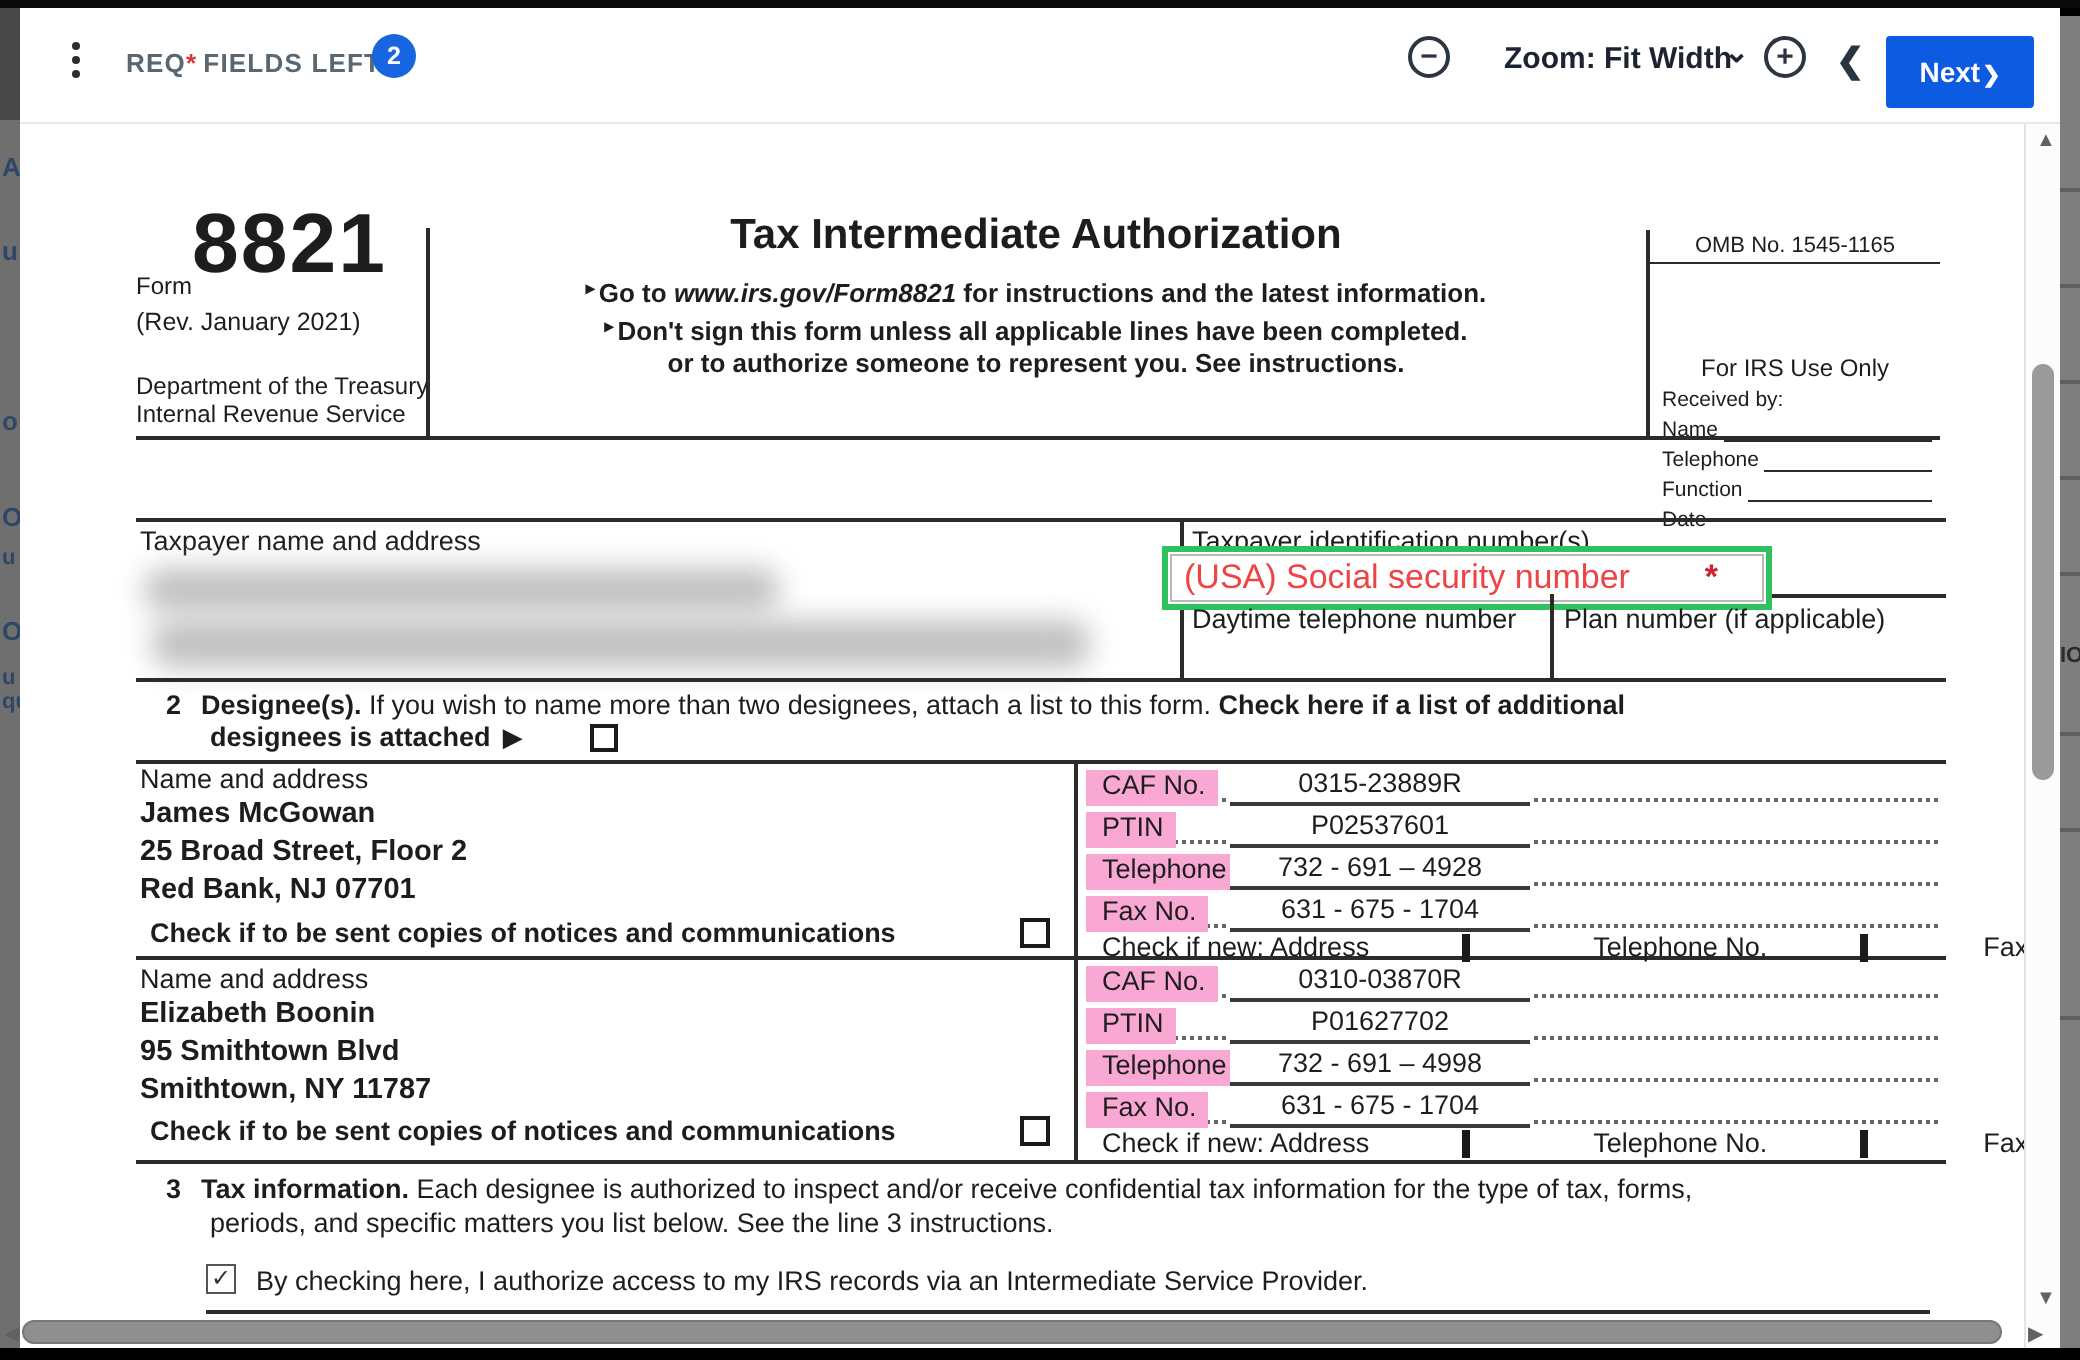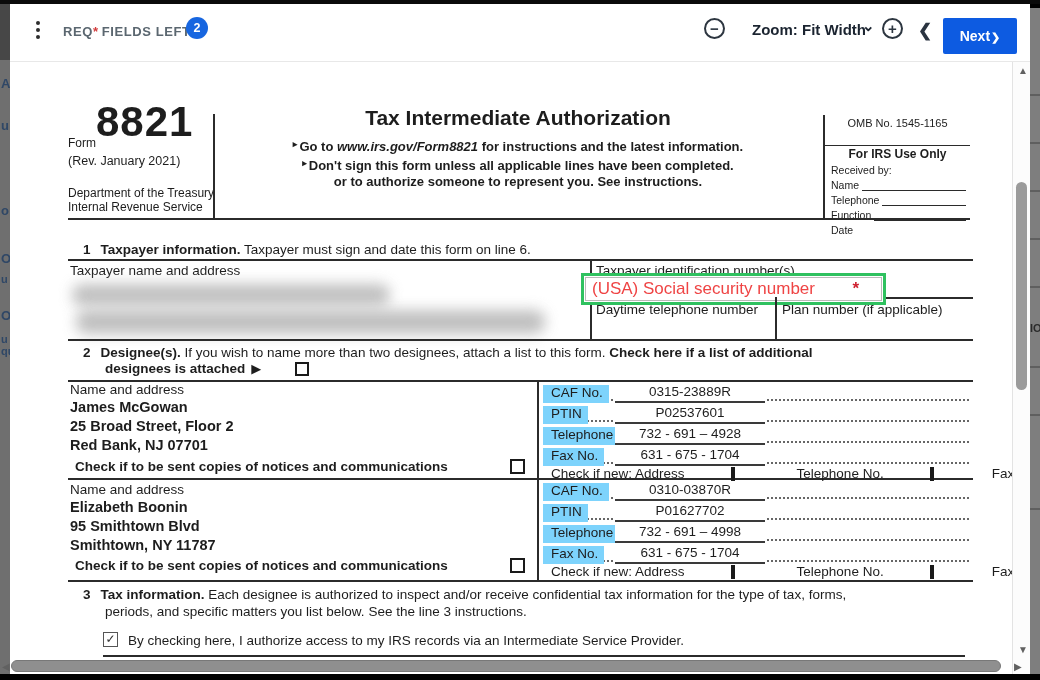--- a/index.html
+++ b/index.html
@@ -48,22 +48,22 @@
   .form-word{left:58px;top:74px;font-size:12px;}
   .form-num{left:86px;top:36px;font-size:42px;font-weight:bold;letter-spacing:1px;}
   .form-rev{left:58px;top:92px;font-size:12.5px;}
   .dept{left:58px;font-size:12px;}
   .title-block{left:208px;top:44px;width:600px;text-align:center;}
   .form-title{font-size:21px;font-weight:bold;margin:0 0 6px 0;}
   .instr{font-size:13px;font-weight:bold;line-height:16px;}
   .bullet{font-size:9px;vertical-align:4px;margin-right:2px;}
 
   .omb-box{left:813px;top:53px;width:147px;height:103px;border-left:2px solid #2b2b2b;font-size:10.5px;}
-  .omb-num{text-align:center;font-size:11px;padding-top:2px;border-bottom:1.5px solid #2b2b2b;padding-bottom:16px;}
-  .omb-use{text-align:center;font-size:12px;font-weight:bold;padding-top:1px;}
+  .omb-num{text-align:center;font-size:11px;padding-top:2px;border-bottom:1.5px solid #2b2b2b;padding-bottom:2px;}
+  .omb-use{text-align:center;font-size:12px;font-weight:normal;padding-top:1px;margin-top:44px;}
   .omb-row{display:flex;align-items:flex-end;padding:2.5px 4px 0 6px;height:15px;}
   .omb-row .lab{white-space:nowrap;padding-right:3px;}
   .omb-row .ln{flex:1;border-bottom:1.5px solid #2b2b2b;height:11px;}
 
   
   .sec-head{position:absolute;white-space:nowrap;}
   .sec-num{font-weight:bold;margin-right:10px;}
 
   
   .blur-blob{position:absolute;background:#b5b5b5;filter:blur(7px);border-radius:10px;opacity:.85;}
@@ -73,21 +73,21 @@
   .ssn-star{color:#cf2130;font-size:17px;font-weight:bold;padding-right:22px;}
 
   
   .cb{display:inline-block;width:14px;height:14px;border:2px solid #1a1a1a;background:#fff;vertical-align:middle;cursor:pointer;}
   .cb.checked{border:1.5px solid #555;color:#333;font-size:12px;line-height:12px;text-align:center;}
 
   
   .dcell{position:absolute;left:533px;width:430px;}
   .drow{position:relative;height:21px;}
   .dots{position:absolute;left:4px;right:4px;bottom:2px;border-bottom:2px dotted #666;}
-  .dlabel{position:absolute;left:0;top:3px;bottom:0;background:#7dd3fc;padding:0 6px 0 8px;z-index:2;white-space:nowrap;}
+  .dlabel{position:absolute;left:0;top:3px;bottom:0;background:#f9a8d4;padding:0 6px 0 8px;z-index:2;white-space:nowrap;}
   .dvalue{position:absolute;left:72px;top:2px;width:150px;text-align:center;background:#fff;z-index:2;
           border-bottom:2px solid #3a3a3a;height:19px;cursor:text;}
   .cnrow{position:relative;height:15px;display:flex;align-items:center;padding-left:8px;white-space:nowrap;gap:36px;}
   .cnrow .cb{margin:0 0 0 10px;width:14px;height:14px;}
   .cnrow .gap1{margin-left:26px;}
   .cnrow .gap2{margin-left:22px;}
 
   .name-lab{position:absolute;left:60px;font-size:13.5px;}
   .name-line{position:absolute;left:60px;font-weight:bold;font-size:14.5px;}
   .copies{position:absolute;left:65px;font-weight:bold;font-size:13.5px;}
@@ -180,21 +180,20 @@
           <span class="lab">Function</span>
           <span class="ln"></span>
         </div>
       <div class="omb-row">
           <span class="lab">Date</span>
         </div>
     </div>
 
     <div class="abs hline" style="left:58px;top:156px;width:902px"></div>
 
-    <div class="sec-head" style="left:73px;top:180px"><span class="sec-num">1</span><span class="b">Taxpayer information.</span><span> Taxpayer must sign and date this form on line 6.</span></div>
     <div class="abs hline" style="left:58px;top:197px;width:905px;height:1.5px"></div>
     <span class="abs" style="left:60px;top:201px">Taxpayer name and address</span>
     <div class="blur-blob" style="left:62px;top:222px;width:318px;height:22px"></div>
     <div class="blur-blob" style="left:66px;top:248px;width:469px;height:24px"></div>
     <div class="abs vline" style="left:580px;top:197px;height:80px"></div>
     <span class="abs" style="left:586px;top:201px">Taxpayer identification number(s)</span>
 
     <div class="abs ssn-field">
       <div class="ssn-inner">
         <span class="ssn-ph">(USA) Social security number</span>

